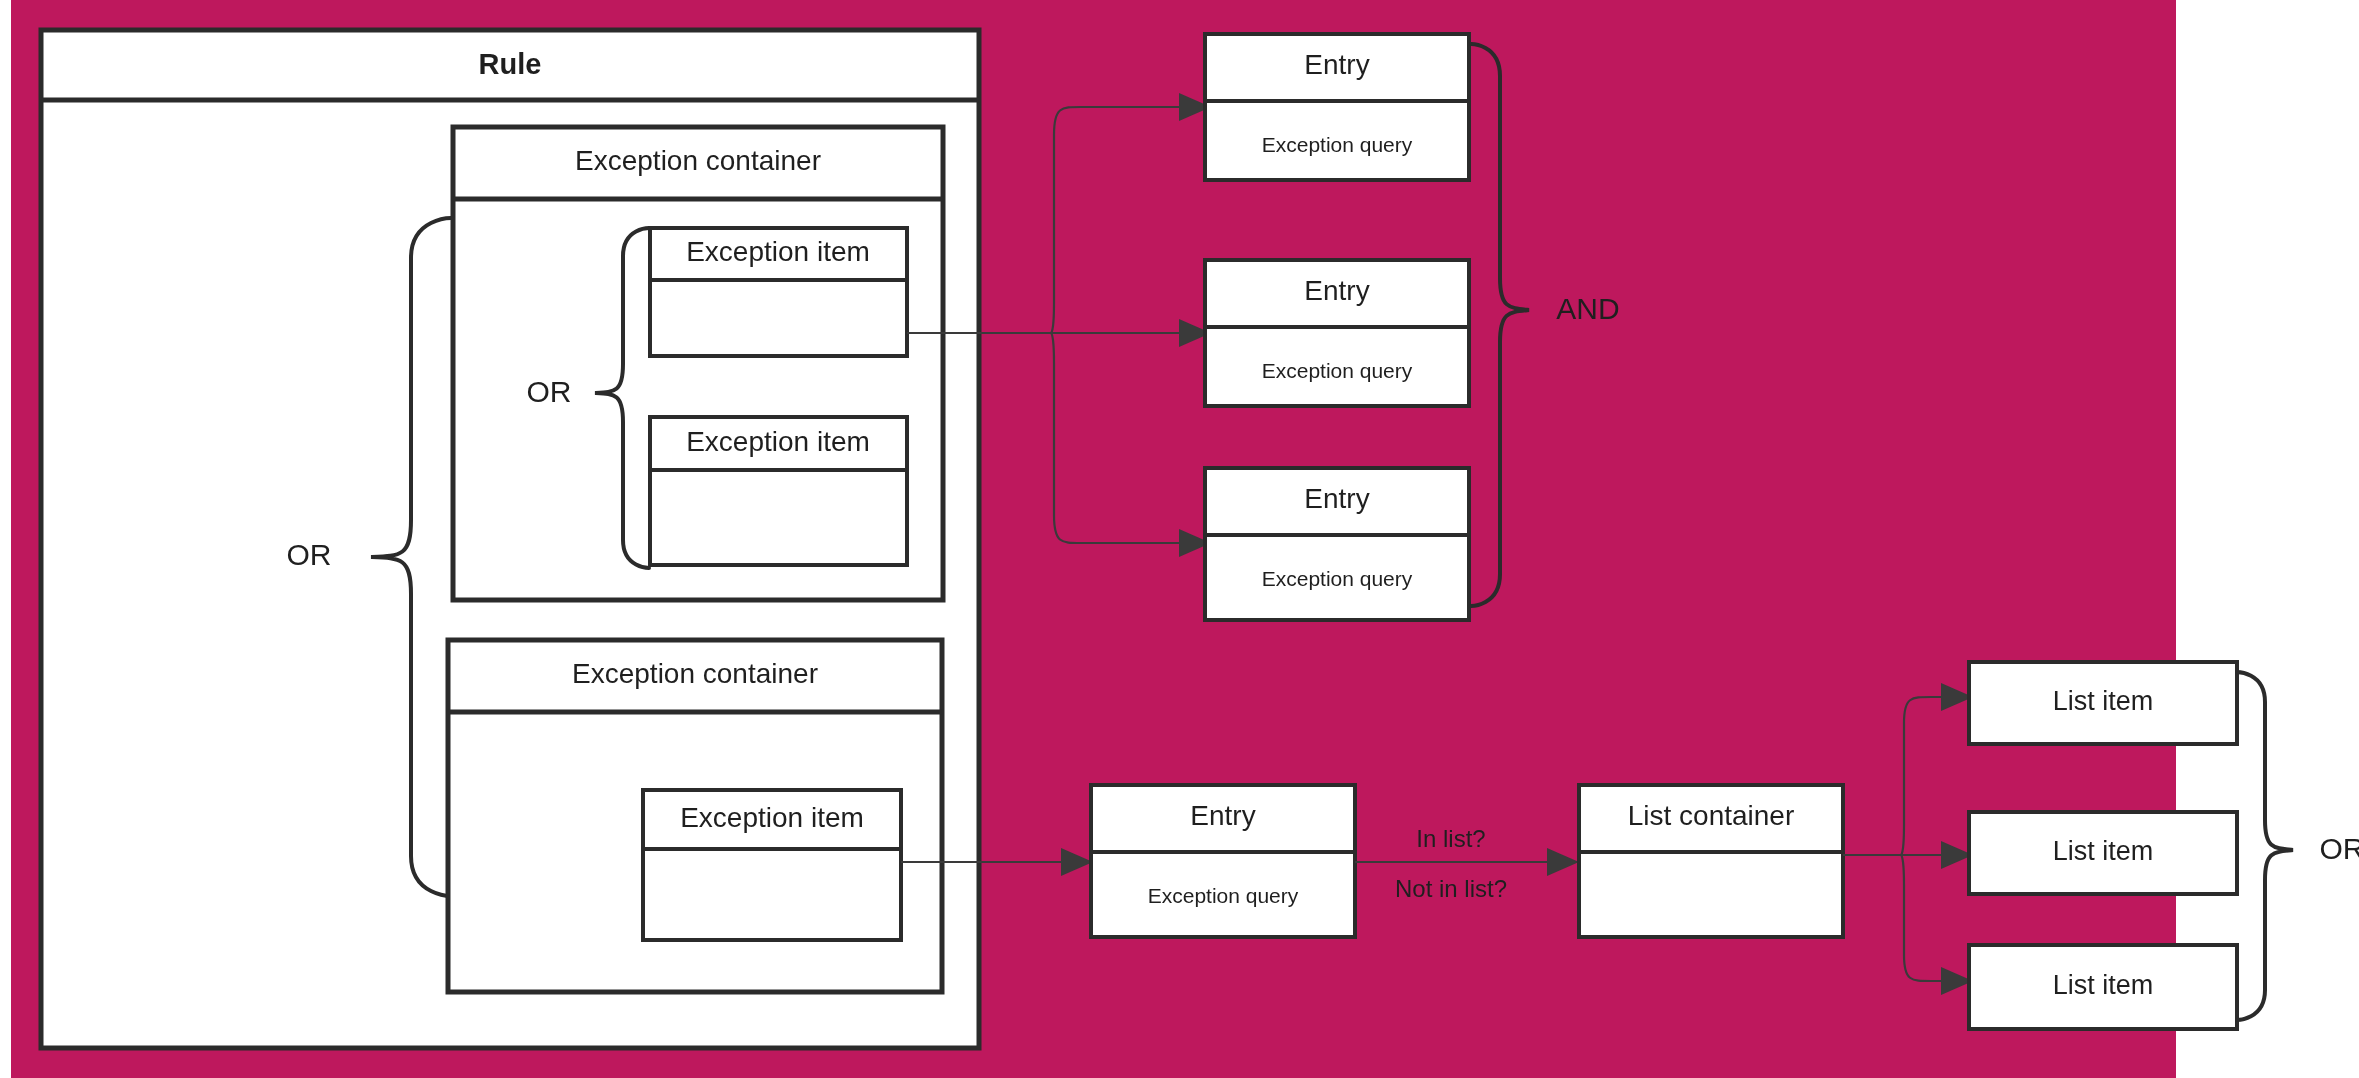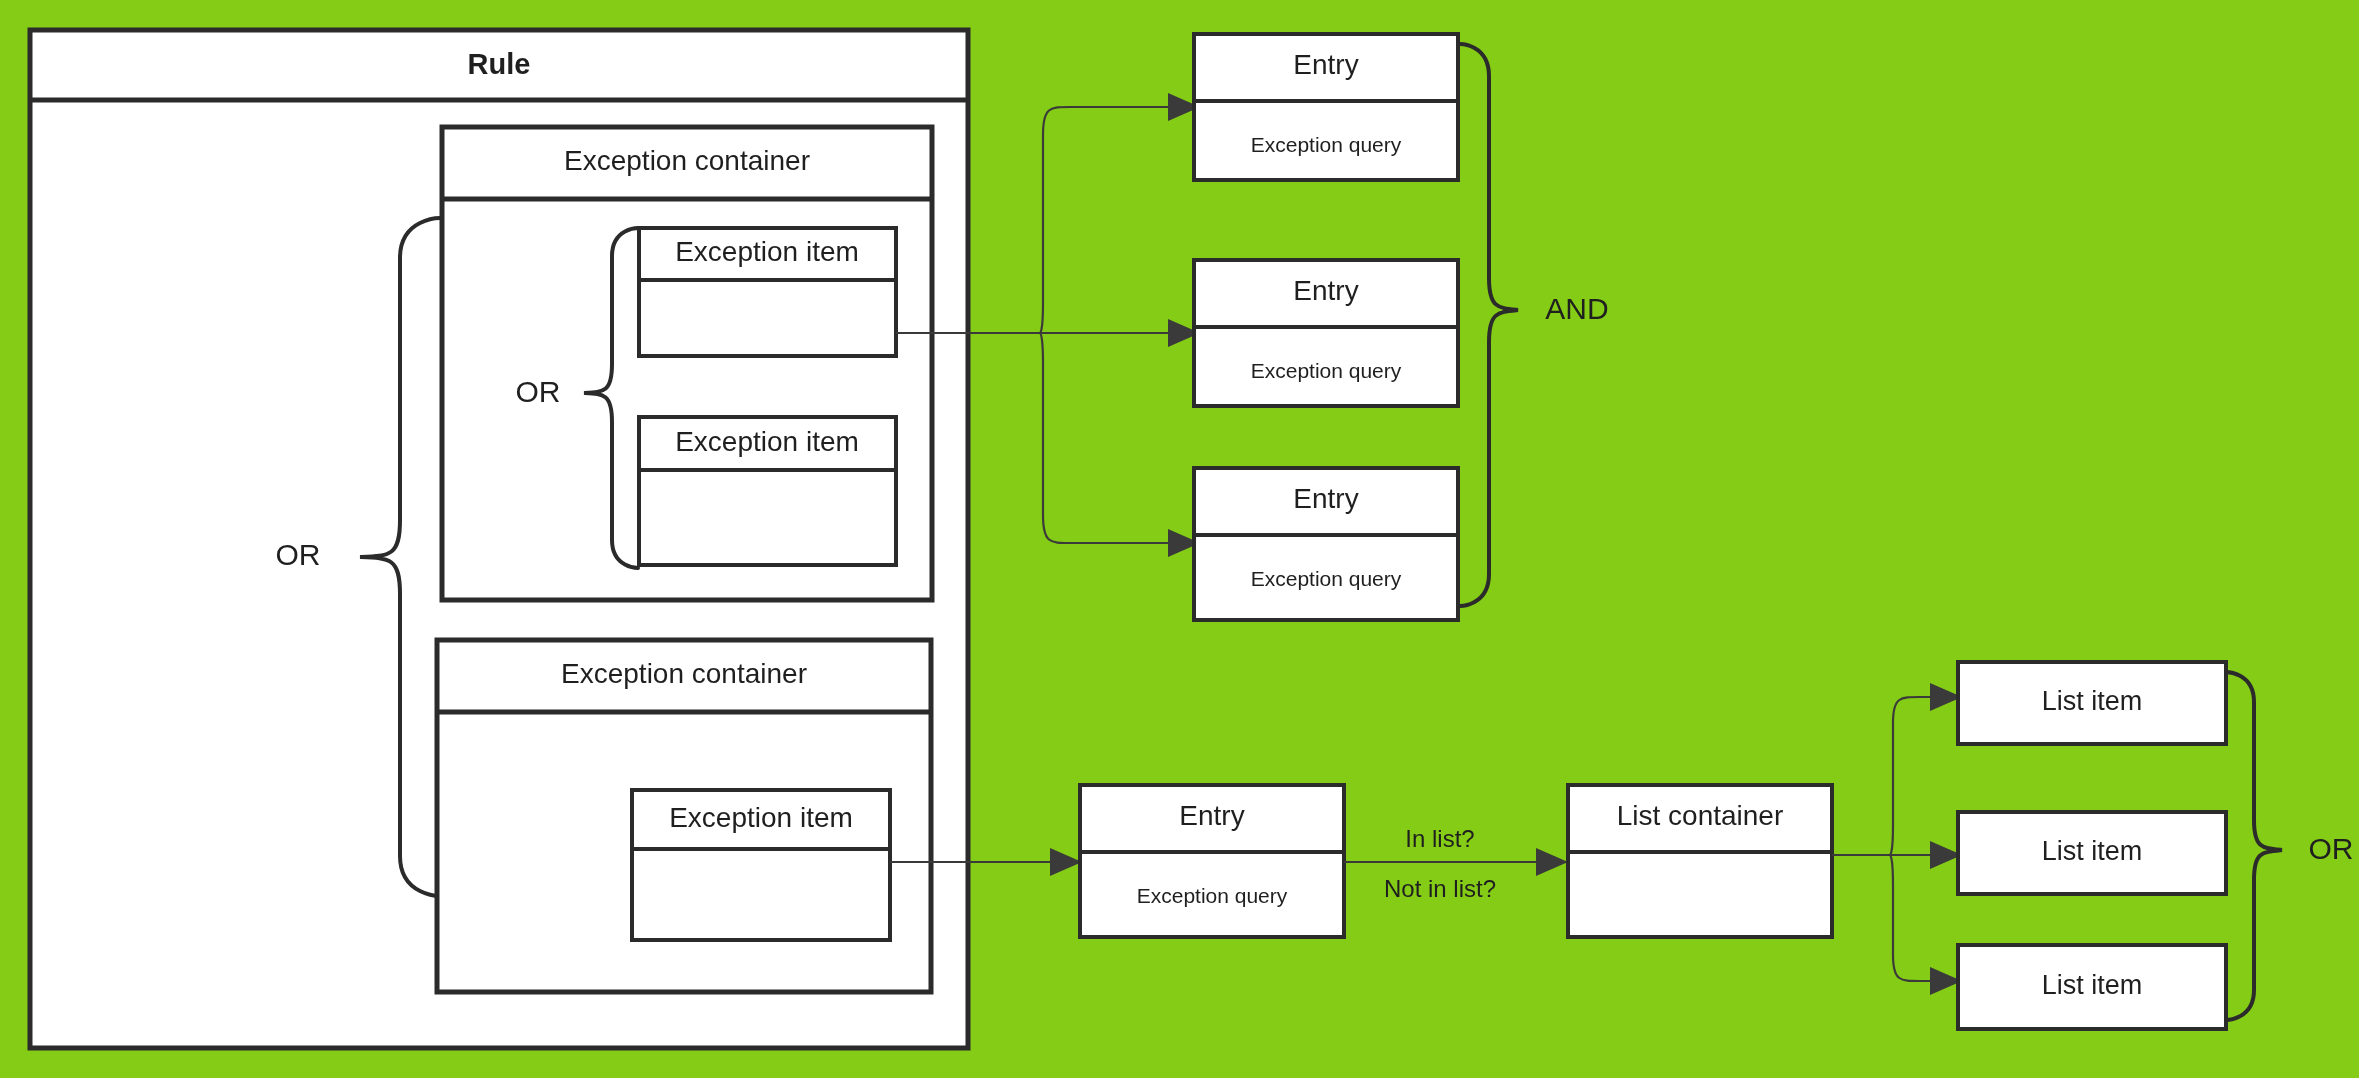--- a/index.html
+++ b/index.html
@@ -8,23 +8,24 @@
     background: #ffffff;
   }
   body {
     width: 2359px;
     height: 1078px;
     overflow: hidden;
     font-family: "Liberation Sans", sans-serif;
   }
   #diagram-root {
     position: relative;
-    width: 2359px;
+    width: 2165px;
     height: 1078px;
-    background: #84cc16;
+    background: #be185d;
+    margin-left: 11px;
   }
   svg.canvas {
     position: absolute;
     top: 0;
     left: 0;
     width: 2359px;
     height: 1078px;
   }
   .box-fill { fill: #ffffff; }
   .box-stroke {

